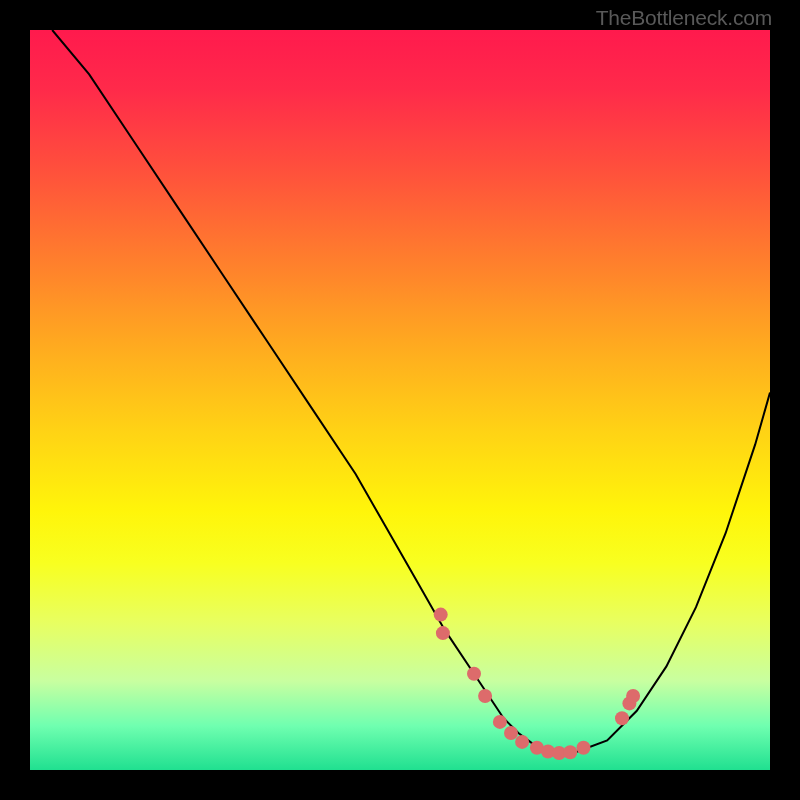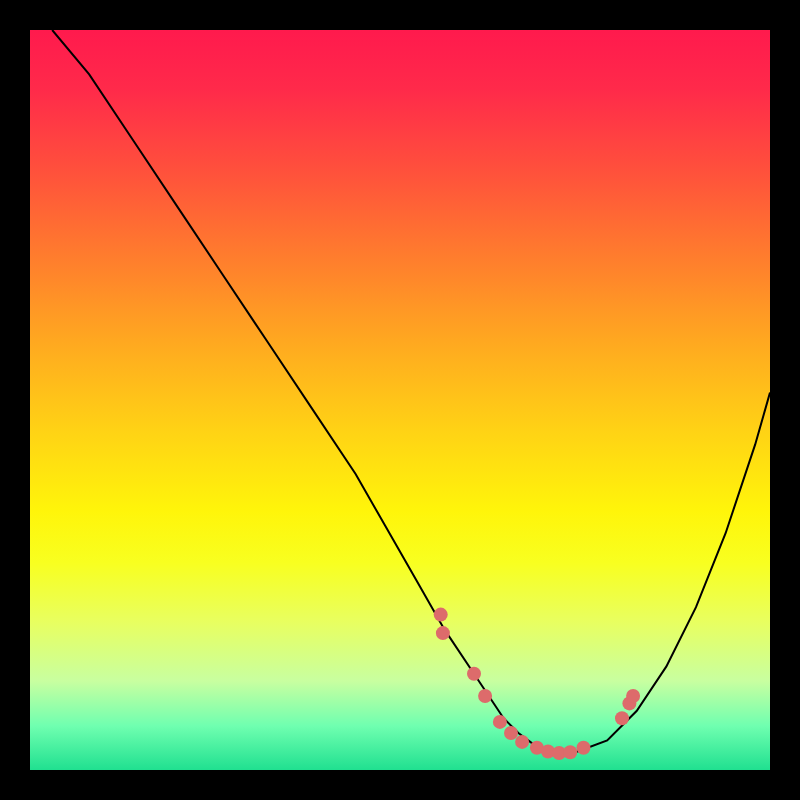--- a/index.html
+++ b/index.html
@@ -47,20 +47,21 @@
   .line {
     fill: none;
     stroke: #000;
     stroke-width: 2;
   }
 </style>
 </head>
 <body>
 
 <div class="frame">
+  <div class="watermark">TheBottleneck.com</div>
   <div class="plot-area">
     <svg class="curve" viewBox="0 0 740 740">
       <path id="curve-path" class="line" d="M 22.2 0 L 59.2 44.4 L 103.6 111.0 L 148.0 177.6 L 192.4 244.2 L 236.8 310.8 L 281.2 377.4 L 325.6 444.0 L 355.2 495.8 L 384.8 547.6 L 414.4 599.4 L 444.0 643.8 L 458.8 666.0 L 473.6 688.2 L 488.4 703.0 L 503.2 714.1 L 518.0 721.5 L 532.8 725.2 L 547.6 721.5 L 577.2 710.4 L 606.8 680.8 L 636.4 636.4 L 666.0 577.2 L 695.6 503.2 L 725.2 414.4 L 740.0 362.6"></path>
       <g id="dots-group">
           <circle cx="410.7" cy="584.6" r="7" class="dot"></circle>
           <circle cx="412.9" cy="603.1" r="7" class="dot"></circle>
           <circle cx="444.0" cy="643.8" r="7" class="dot"></circle>
           <circle cx="455.1" cy="666.0" r="7" class="dot"></circle>
           <circle cx="469.9" cy="691.9" r="7" class="dot"></circle>
           <circle cx="481.0" cy="703.0" r="7" class="dot"></circle>

